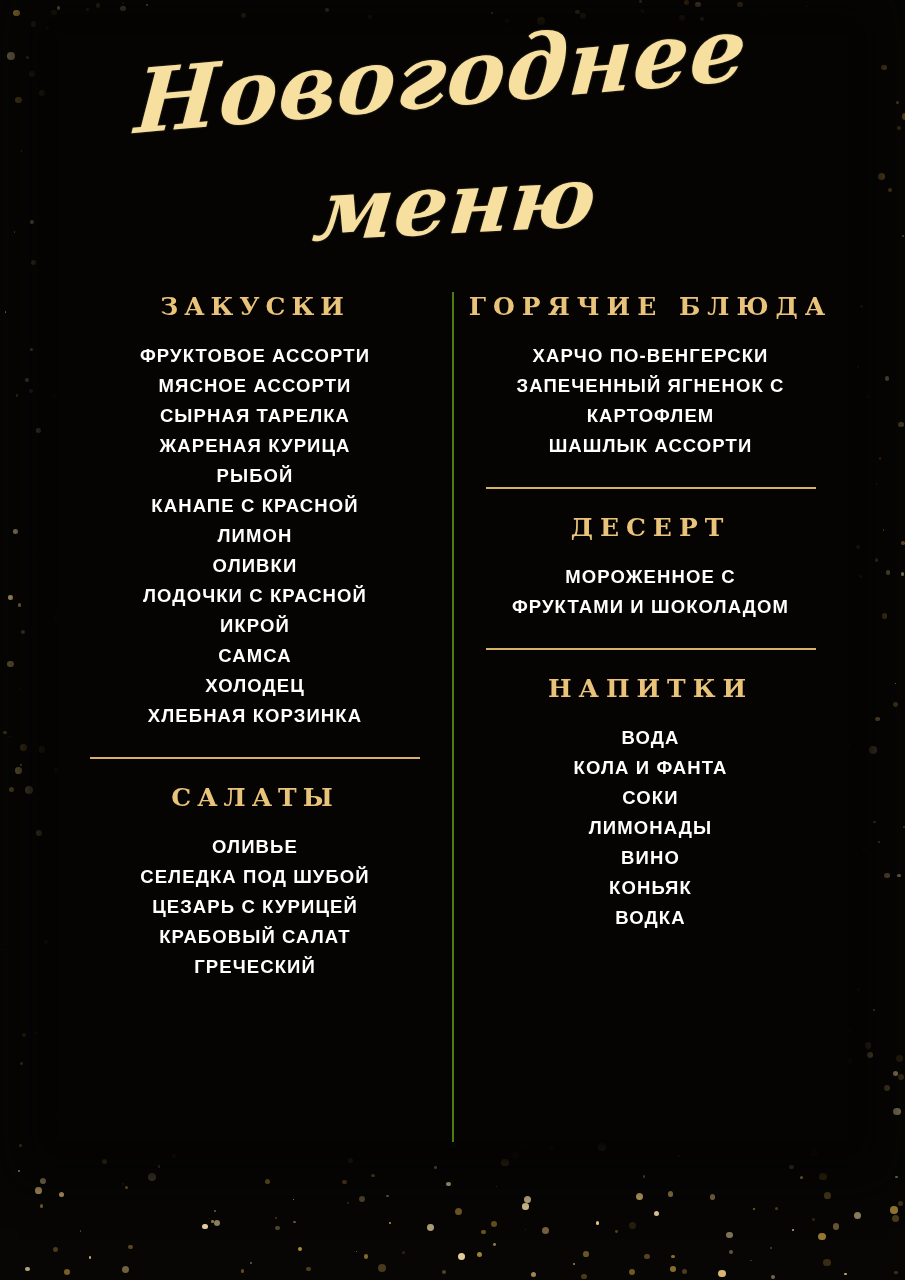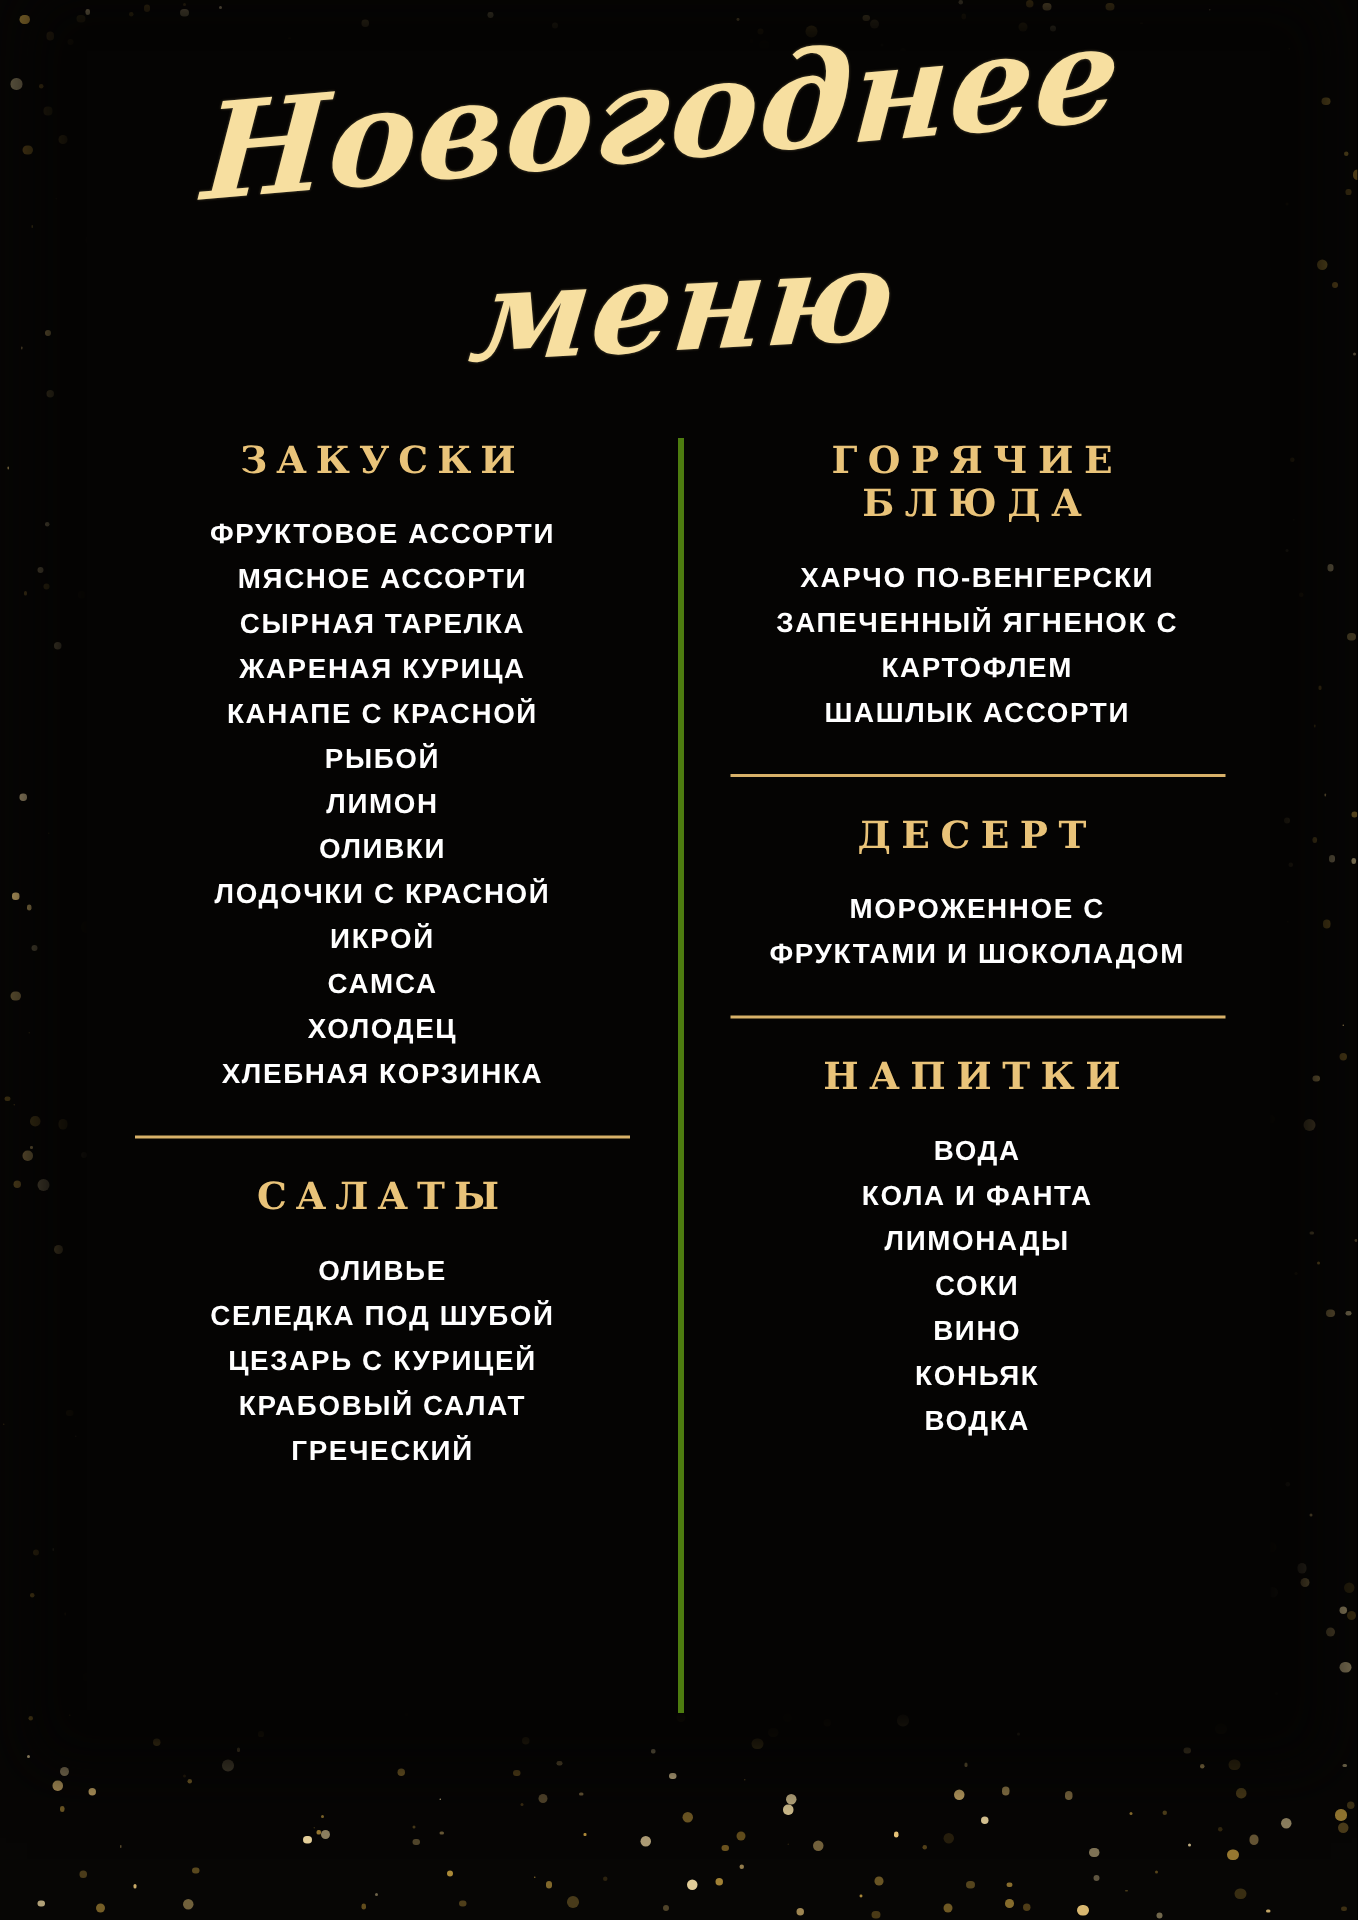--- a/index.html
+++ b/index.html
@@ -86,21 +86,21 @@
     width: 789px;
     height: 850px;
     display: flex;
     z-index: 6;
   }
   .col {
     box-sizing: border-box;
     padding: 0 14px;
   }
   .col.left  { width: 394px; }
-  .col.right { width: 395px; border-left: 4px solid #4d7c0f; }
+  .col.right { width: 395px; border-left: 2px solid #4d7c0f; }
 
   .section { margin-bottom: 4px; }
 
   .section-title {
     color: #e9c379;
     font-family: "DejaVu Serif", serif;
     font-weight: bold;
     font-size: 25px;
     letter-spacing: 6px;
     text-align: center;
@@ -560,22 +560,22 @@
 
     <div class="col left">
 
       <div class="section">
         <h2 class="section-title">ЗАКУСКИ</h2>
         <ul class="items">
           <li>ФРУКТОВОЕ АССОРТИ</li>
           <li>МЯСНОЕ АССОРТИ</li>
           <li>СЫРНАЯ ТАРЕЛКА</li>
           <li>ЖАРЕНАЯ КУРИЦА</li>
+          <li>РЫБОЙ</li>
           <li>КАНАПЕ С КРАСНОЙ</li>
-          <li>РЫБОЙ</li>
           <li>ЛИМОН</li>
           <li>ОЛИВКИ</li>
           <li>ЛОДОЧКИ С КРАСНОЙ</li>
           <li>ИКРОЙ</li>
           <li>САМСА</li>
           <li>ХОЛОДЕЦ</li>
           <li>ХЛЕБНАЯ КОРЗИНКА</li>
         </ul>
       </div>
 
@@ -616,22 +616,22 @@
         </ul>
       </div>
 
       <div class="divider"></div>
 
       <div class="section">
         <h2 class="section-title">НАПИТКИ</h2>
         <ul class="items">
           <li>ВОДА</li>
           <li>КОЛА И ФАНТА</li>
+          <li>СОКИ</li>
           <li>ЛИМОНАДЫ</li>
-          <li>СОКИ</li>
           <li>ВИНО</li>
           <li>КОНЬЯК</li>
           <li>ВОДКА</li>
         </ul>
       </div>
 
     </div>
 
   </div>
 </div>

